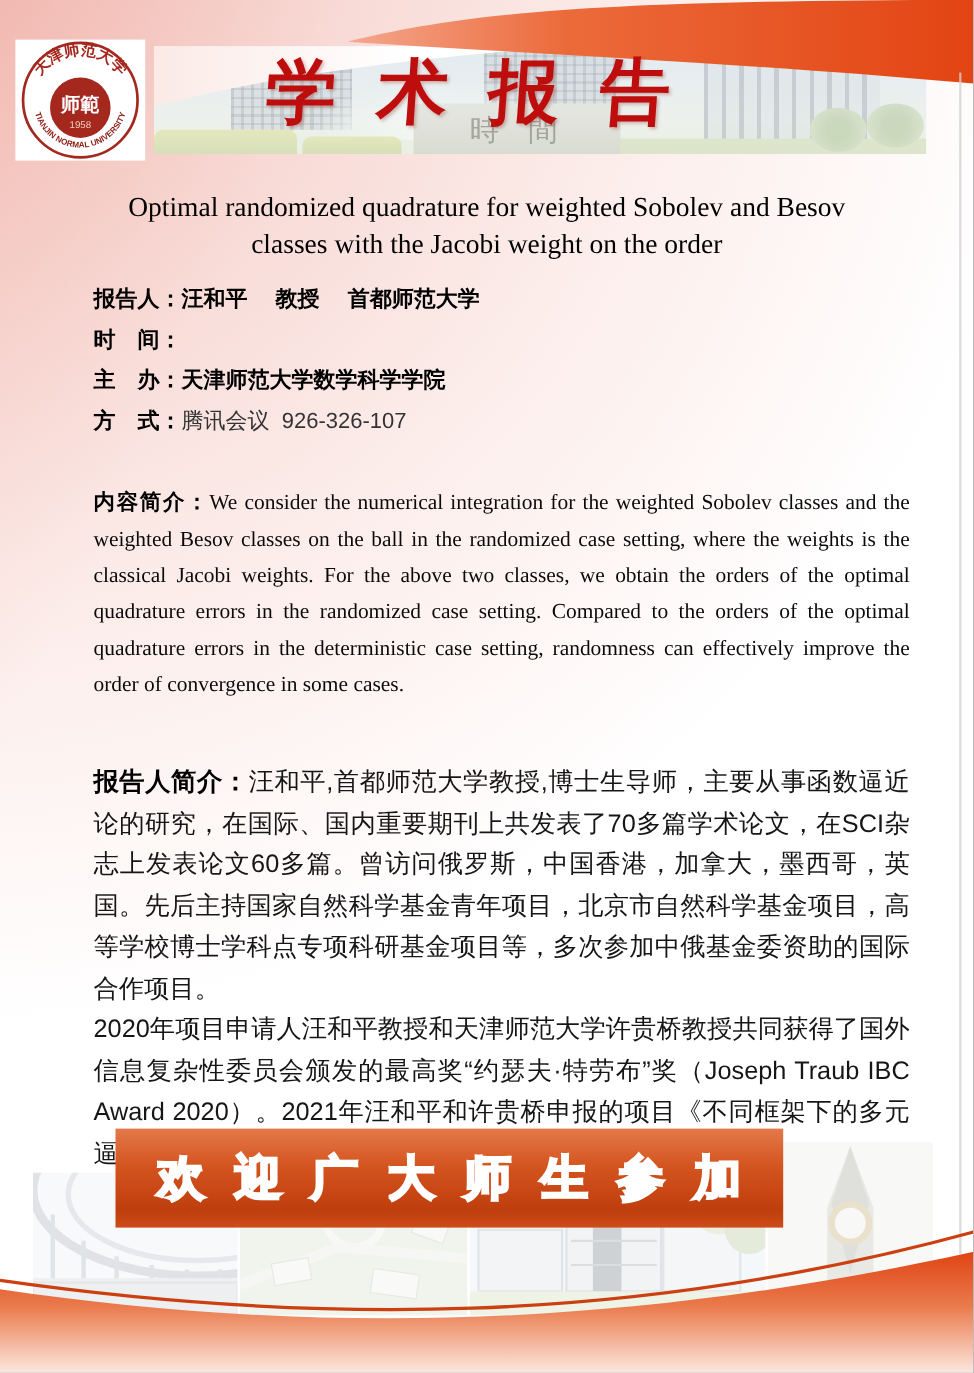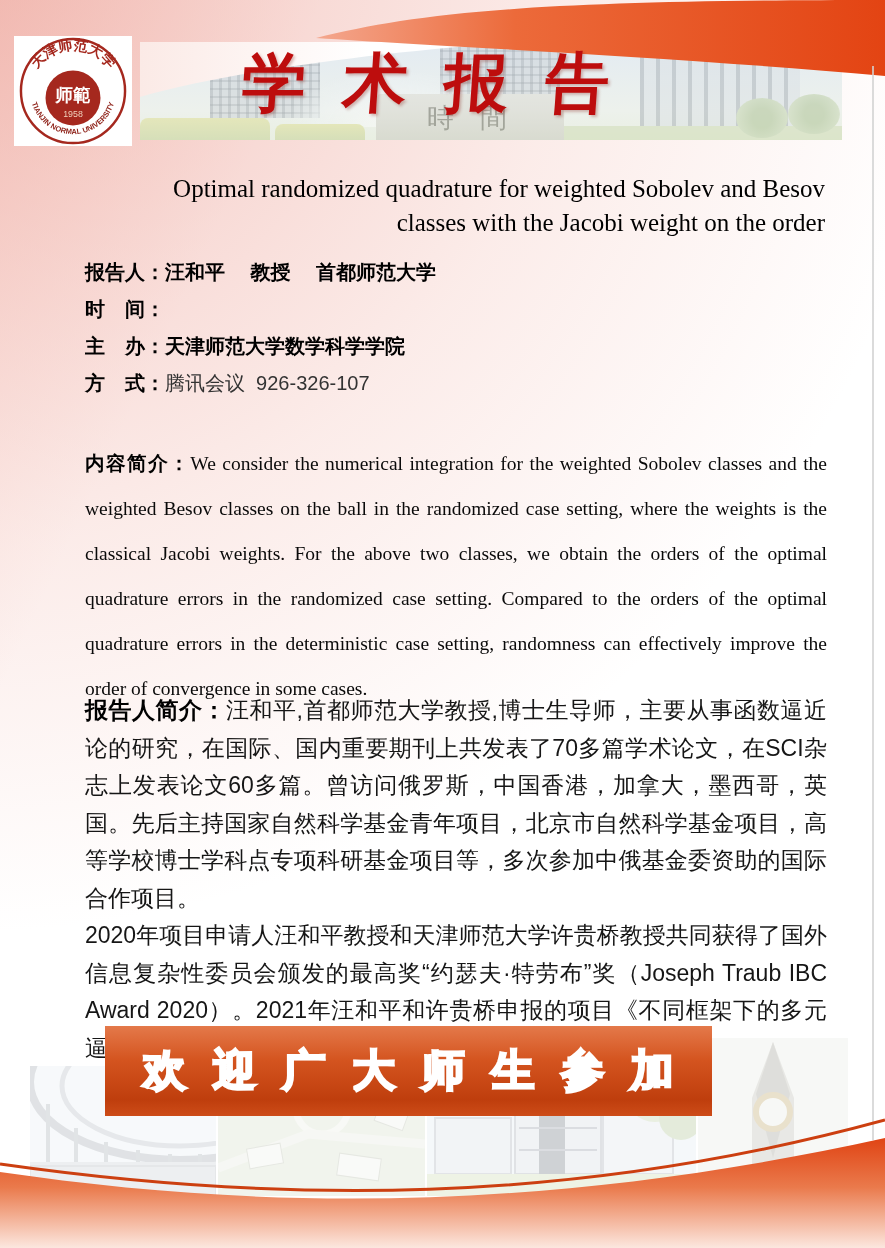--- a/index.html
+++ b/index.html
@@ -42,32 +42,32 @@
   }
   .header-swoosh{position:absolute;left:0;top:0;pointer-events:none;}
   .report-title{
     position:absolute;left:242px;top:40px;width:480px;
     font-size:64px;font-weight:700;color:#bd0d0d;letter-spacing:.58em;white-space:nowrap;
     font-family:"Liberation Serif",serif;transform:skewX(-4deg);
     text-shadow:2px 2px 3px rgba(130,30,20,.30);
   }
   
   .talk-title{
-    position:absolute;left:60px;top:172px;width:765px;text-align:right;
+    position:absolute;left:60px;top:172px;width:765px;text-align:center;
     font-family:"Liberation Serif","DejaVu Serif",serif;font-size:25px;line-height:34px;color:#000;
   }
   .info-block{position:absolute;left:85px;top:254px;width:720px;font-size:20px;}
   .info-row{display:flex;line-height:37px;}
   .info-label{font-weight:700;color:#000;white-space:pre;}
   .info-value{font-weight:700;color:#000;white-space:pre;}
   .info-row.normal-value .info-value{font-weight:400;color:#333;}
   .abstract{
     position:absolute;left:85px;top:441px;width:742px;
     font-family:"Liberation Serif","DejaVu Serif",serif;
-    font-size:19.5px;line-height:45px;text-align:justify;color:#0a0a0a;
+    font-size:19.5px;line-height:33px;text-align:justify;color:#0a0a0a;
   }
   .inline-label{font-weight:700;font-family:"Liberation Sans","DejaVu Sans",sans-serif;color:#000;}
   .bio{
     position:absolute;left:85px;top:692px;width:742px;
     font-size:23px;line-height:37.5px;text-align:justify;color:#161616;
   }
   .bio p{margin:0;}
   
   .foot-photo{position:absolute;overflow:hidden;opacity:.42;background:#f2f5f2;}
   .fp1{left:30px;top:1066px;width:186px;height:130px;}

